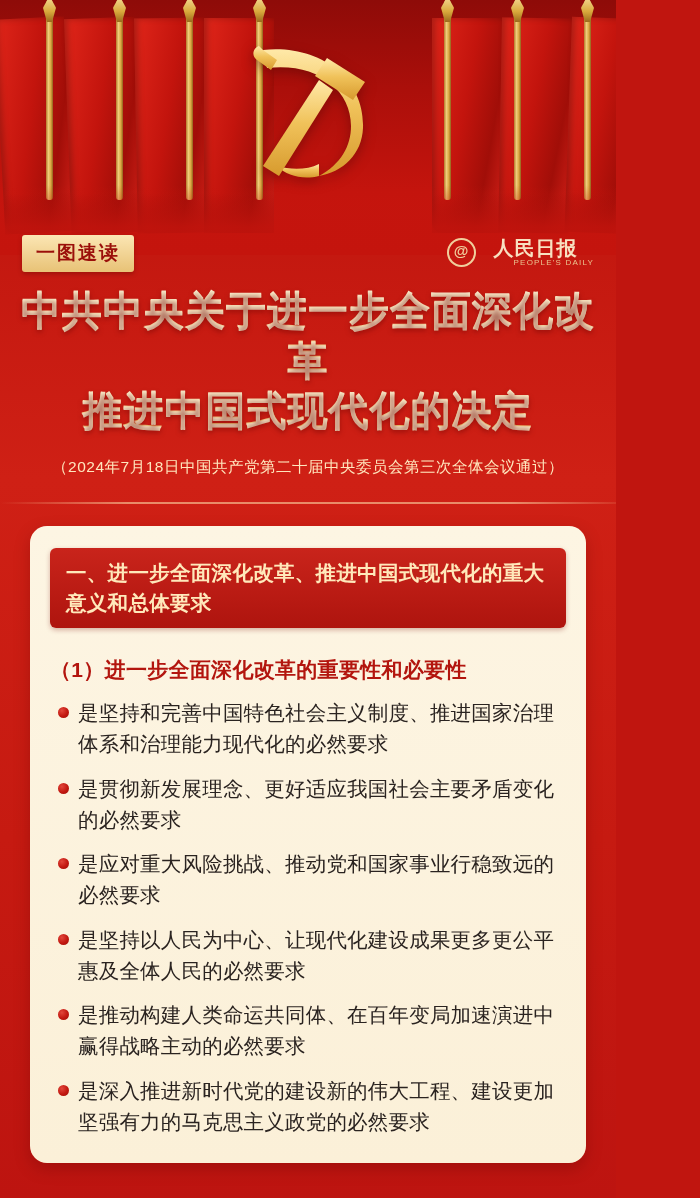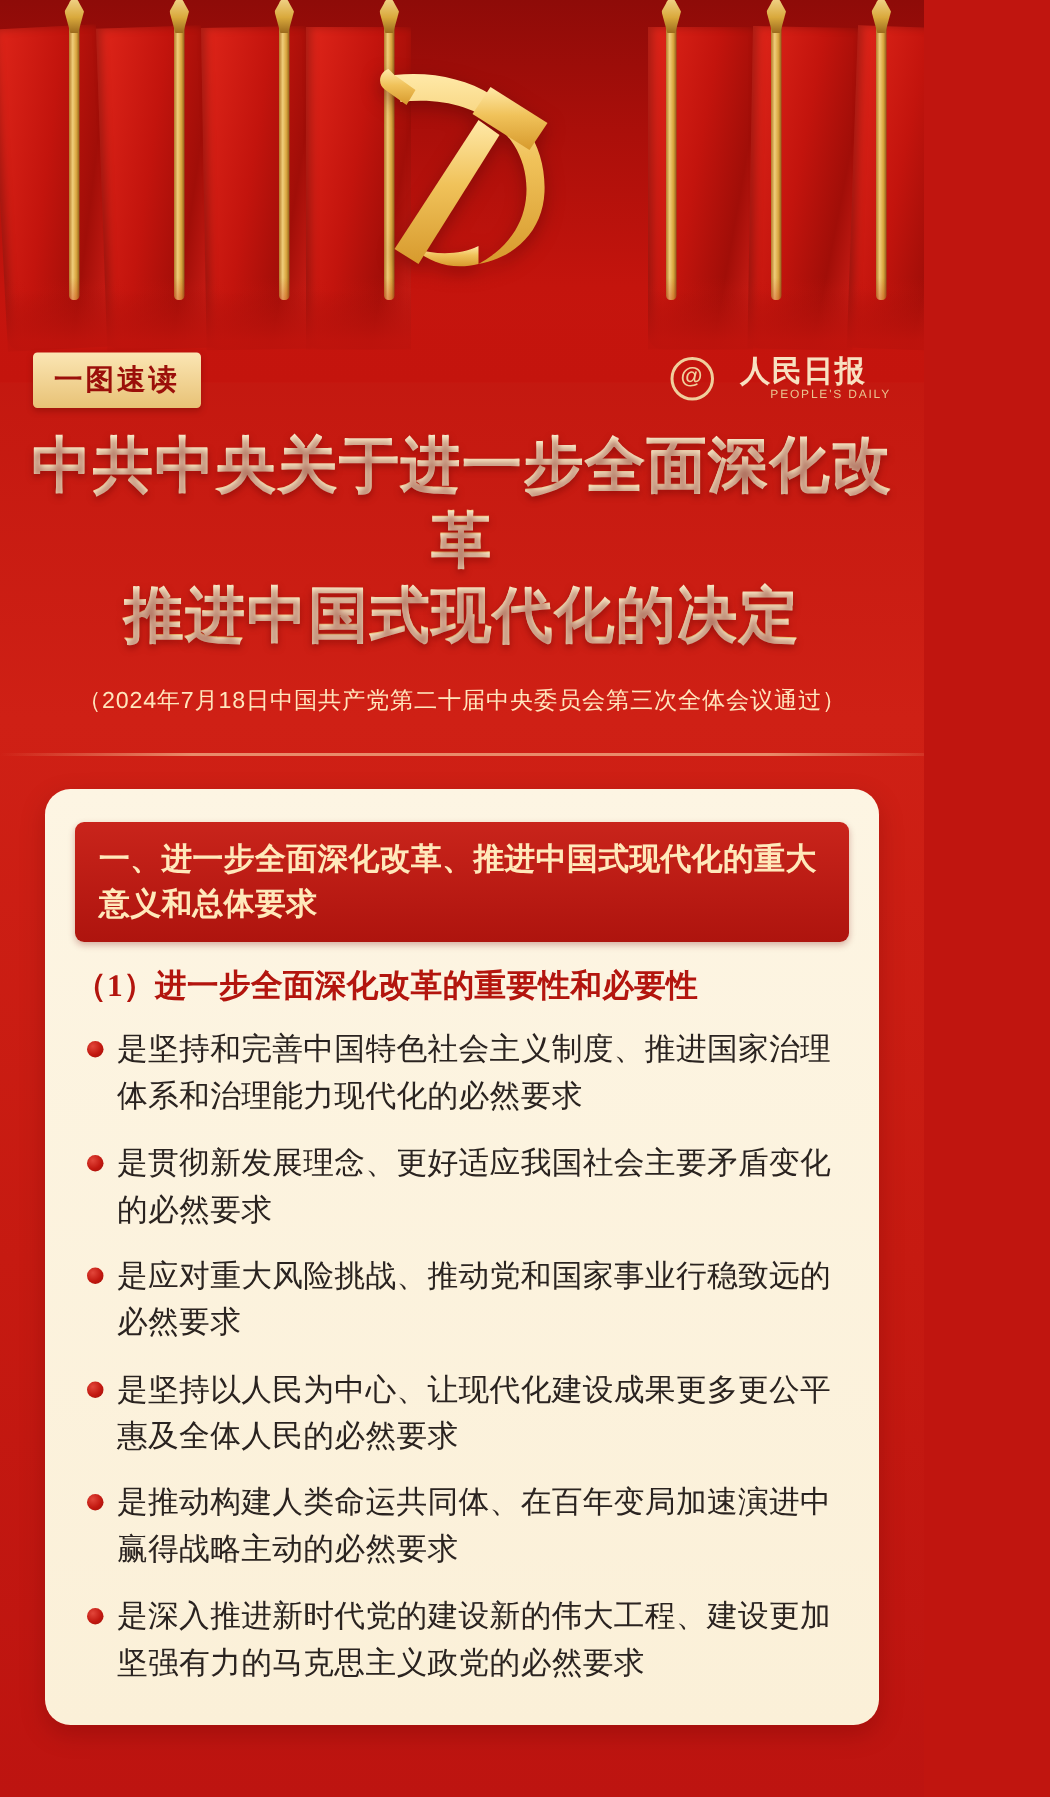--- a/index.html
+++ b/index.html
@@ -173,26 +173,25 @@
     border-radius: 6px;
     padding: 10px 16px 11px;
     color: #ffe9bb;
     font-size: 20.5px;
     font-weight: bold;
     line-height: 1.45;
     letter-spacing: 0.3px;
     box-shadow: 0 2px 5px rgba(120,10,6,0.3);
   }
   .subsection {
-    margin: 15px 0 4px;
+    margin: 28px 0 4px;
     color: #b3150e;
     font-size: 21px;
     font-weight: bold;
     letter-spacing: 0.3px;
-    font-family: Liberation Serif, serif;
   }
   .bullets { margin: 6px 0 0; }
   .bullet {
     display: flex;
     align-items: flex-start;
     margin: 14px 0 0;
   }
   .dot {
     flex: 0 0 auto;
     width: 11px;

